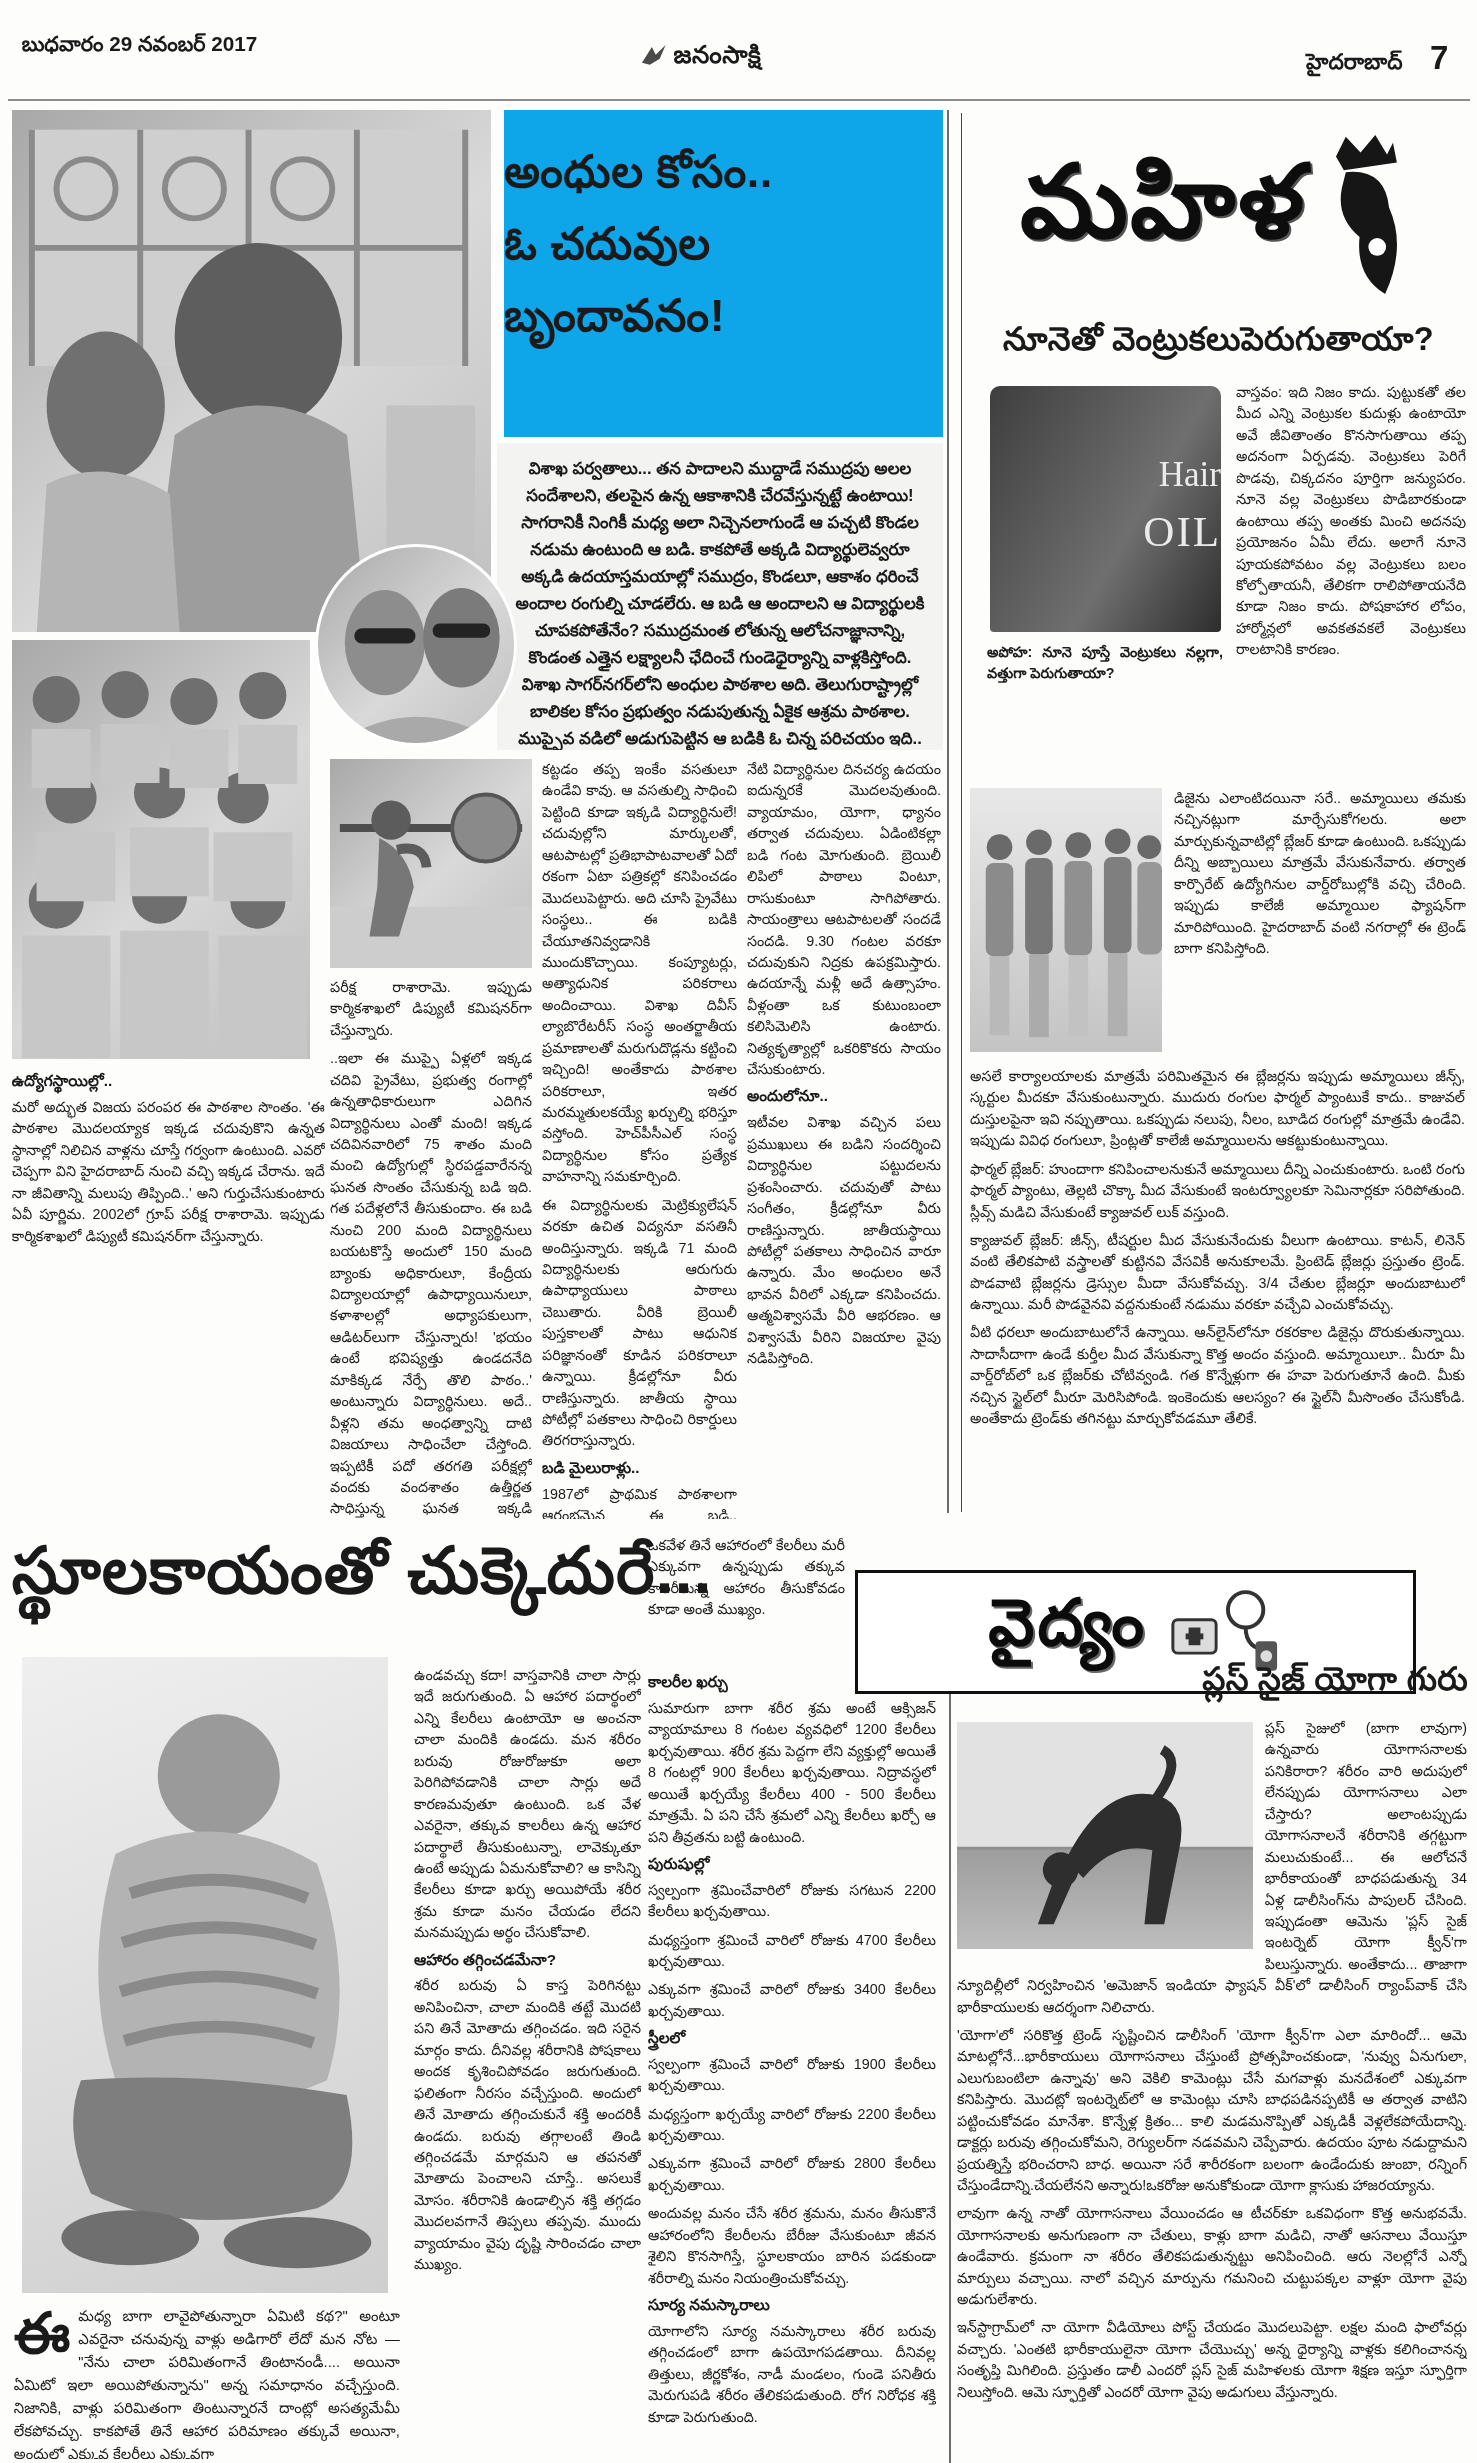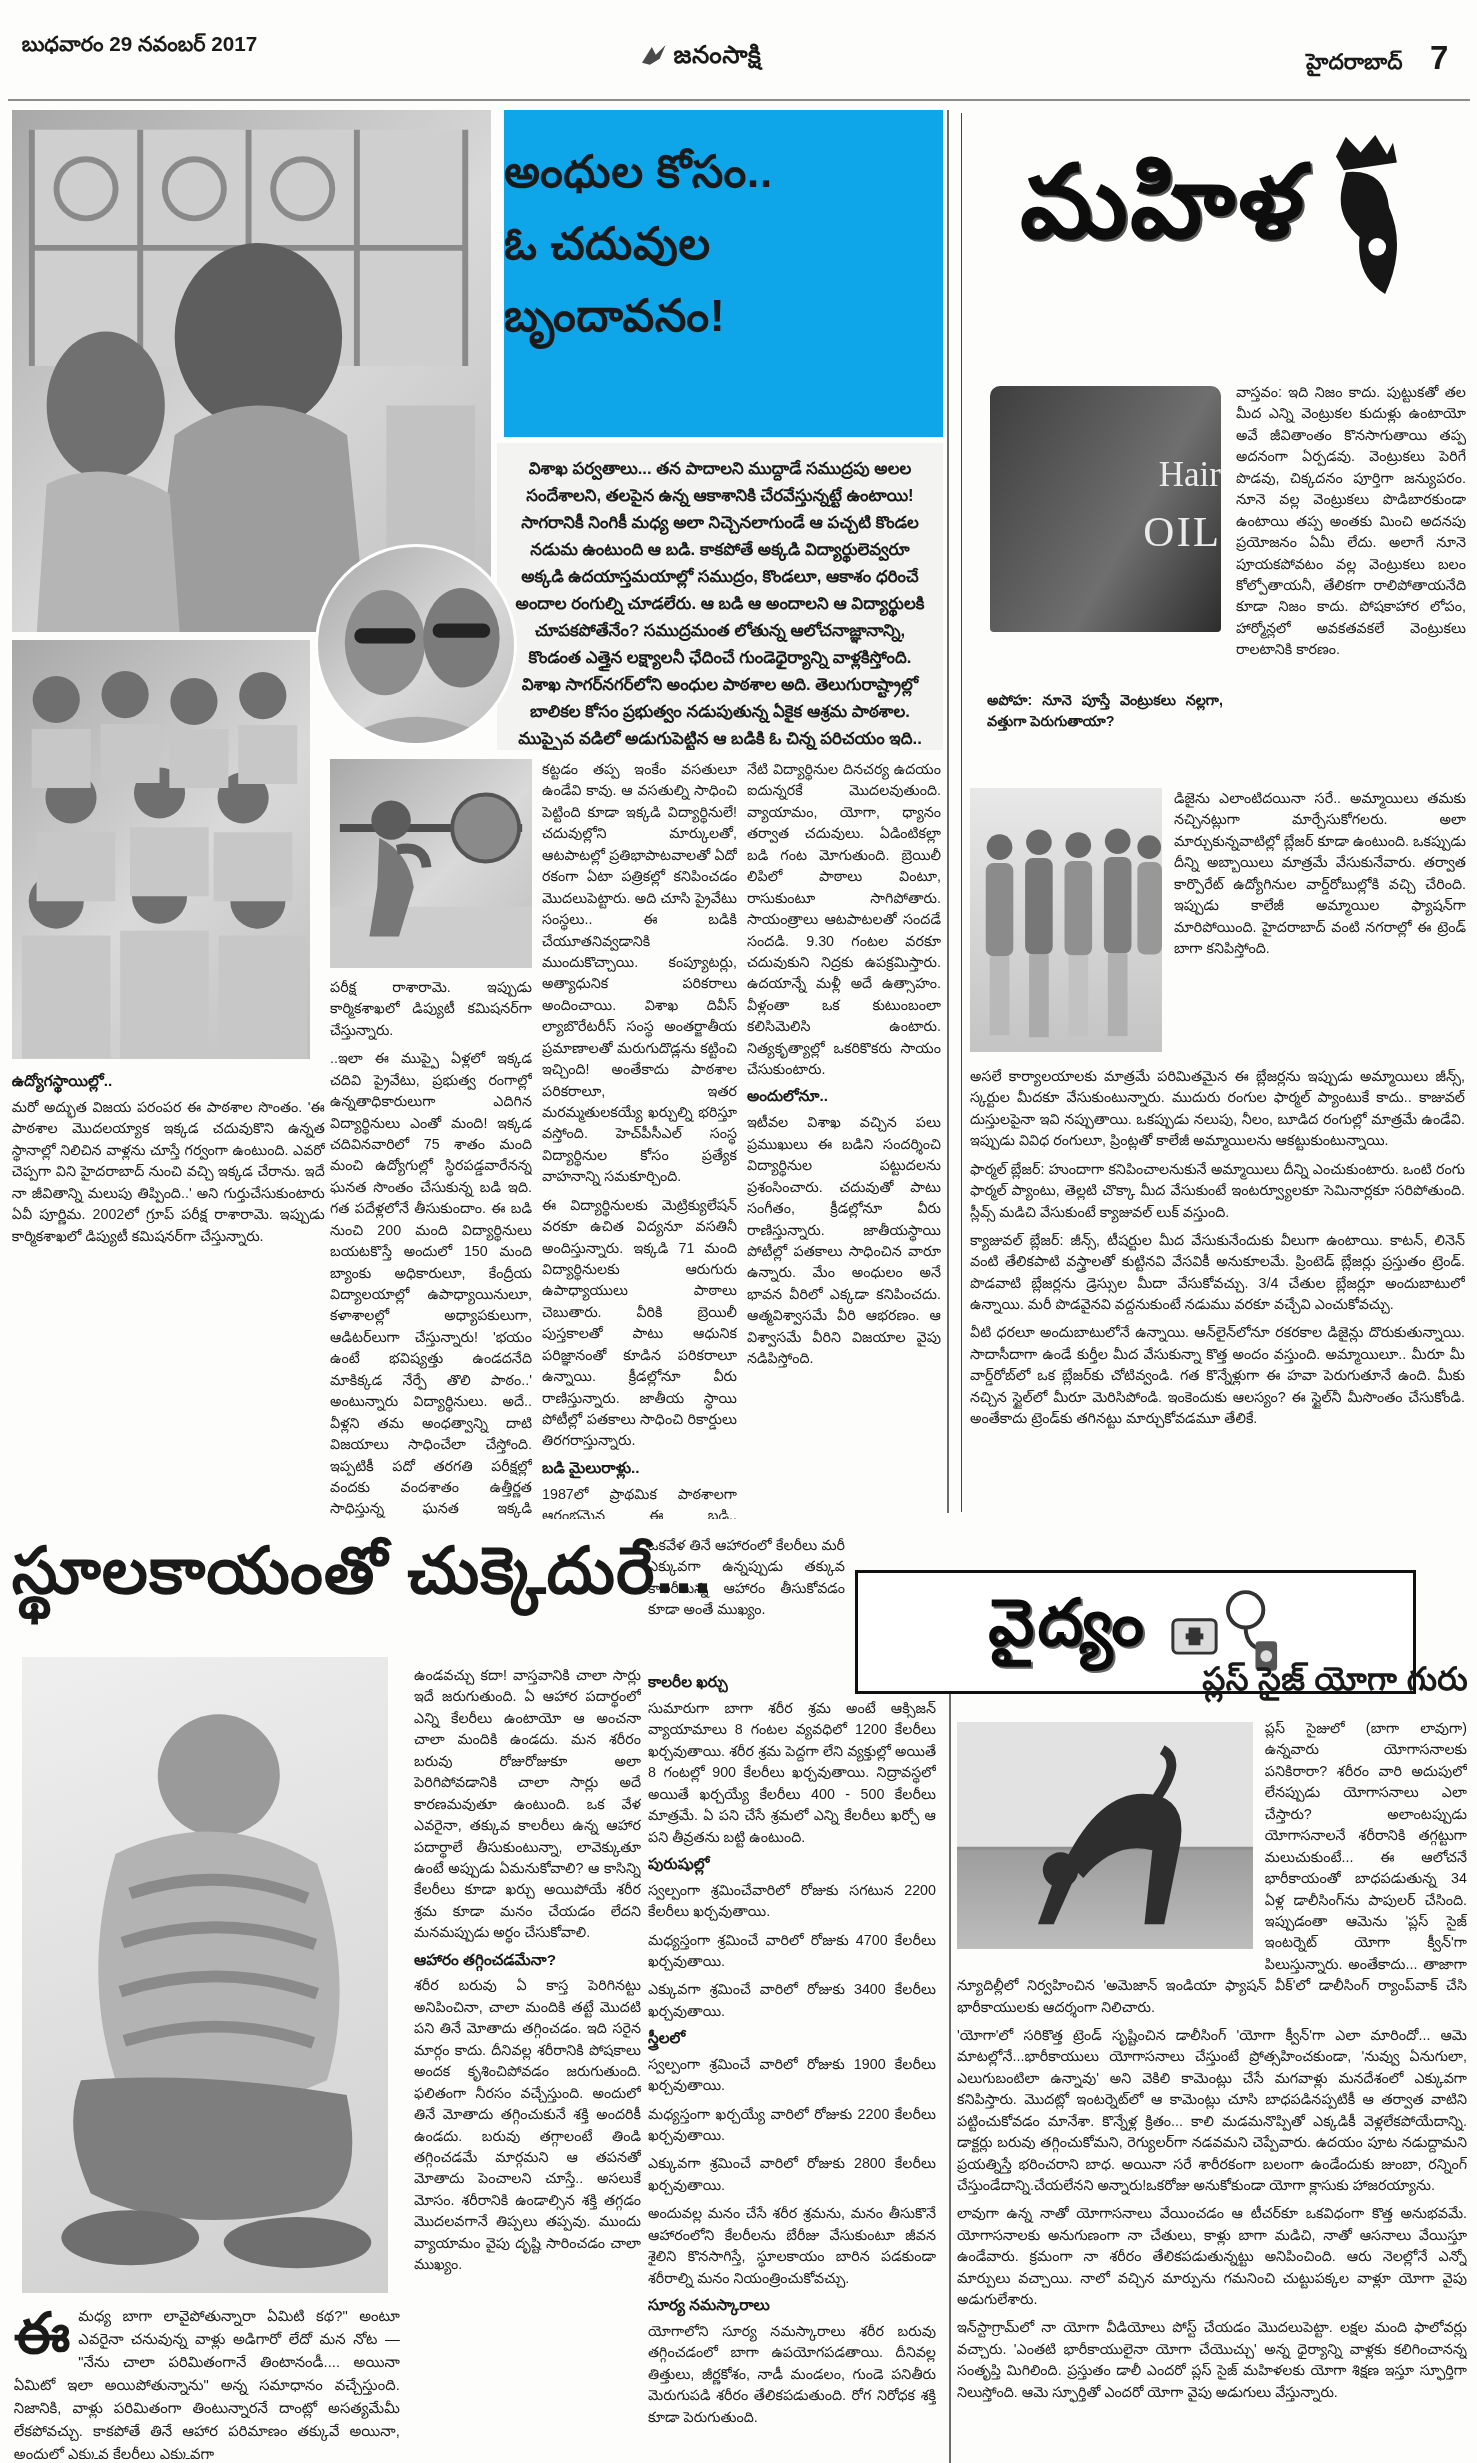--- a/index.html
+++ b/index.html
@@ -25,21 +25,21 @@
           text-align:right;color:#eaeaea;font-family:"Liberation Serif",serif;}
   .bottle .b1{font-size:35px;margin-top:69px;}
   .bottle .b2{font-size:43px;letter-spacing:2px;margin-top:11.8px;}
   .vaid-box{border:3px solid #101010;background:#fff;display:flex;align-items:center;
             justify-content:center;gap:17.7px;}
   .vaid-title{font-size:65px;font-weight:900;letter-spacing:3px;color:#0b0b0b;
               text-shadow:2px 2px 0 #666;}
   .obesity-hl{font-size:65px;font-weight:900;letter-spacing:1px;white-space:nowrap;overflow:hidden;}
   .dropcap{float:left;font-size:57px;font-weight:900;line-height:.85;padding:3.9px 7.9px 0 0;}
   .openquote{font-size:14.8px;line-height:1.55;text-align:justify;}
-  .myth{font-size:14.3px;line-height:1.5;font-weight:bold;text-align:justify;margin-top:48px;}
+  .myth{font-size:14.3px;line-height:1.5;font-weight:bold;text-align:justify;}
   .body-sm{font-size:14.3px;line-height:1.5;text-align:justify;overflow:hidden;}
   .floatimg{float:left;margin:3.9px 11.8px 5.9px 0;}
   .header-date{font-size:20.7px;font-weight:bold;}
   .logo-text{font-size:24.6px;font-weight:900;letter-spacing:0.5px;}
   .city{font-size:21.7px;font-weight:bold;}
   .pagenum{font-size:33px;font-weight:bold;}
 </style>
 </head>
 <body>
 
@@ -172,20 +172,21 @@
     <span class="mast-mahila">మహిళ</span>
     <span style="margin-left:9.9px;">
       <svg width="94" height="167" viewBox="0 0 95 170">
         <path d="M20 28 L30 8 L45 24 L60 6 L72 26 L78 14 L82 34 L28 42 Z" fill="#161616"></path>
         <path d="M30 44 Q70 40 74 80 Q92 120 70 168 Q40 150 44 110 Q20 90 26 60 Z" fill="#161616"></path>
         <circle cx="62" cy="120" r="9" fill="#fff"></circle>
       </svg>
     </span>
   </div>
 
+  <div class="abs sec-headline" style="left:970px;top:321px;width:497px;text-align:center;">నూనెతో వెంట్రుకలుపెరుగుతాయా?</div>
 
   <div class="abs bottle" style="left:990px;top:386px;width:231px;height:246px;">
     <div class="b1">Hair</div>
     <div class="b2">OIL</div>
   </div>
 
   <div class="abs body-sm" style="left:1236px;top:382px;width:230px;height:325px;">వాస్తవం: ఇది నిజం కాదు. పుట్టుకతో తల మీద ఎన్ని వెంట్రుకల కుదుళ్లు ఉంటాయో అవే జీవితాంతం కొనసాగుతాయి తప్ప అదనంగా ఏర్పడవు. వెంట్రుకలు పెరిగే పొడవు, చిక్కదనం పూర్తిగా జన్యుపరం. నూనె వల్ల వెంట్రుకలు పొడిబారకుండా ఉంటాయి తప్ప అంతకు మించి అదనపు ప్రయోజనం ఏమీ లేదు. అలాగే నూనె పూయకపోవటం వల్ల వెంట్రుకలు బలం కోల్పోతాయనీ, తేలికగా రాలిపోతాయనేది కూడా నిజం కాదు. పోషకాహార లోపం, హార్మోన్లలో అవకతవకలే వెంట్రుకలు రాలటానికి కారణం.</div>
 
   <div class="abs myth" style="left:987px;top:642px;width:236px;height:65px;overflow:hidden;">అపోహ: నూనె పూస్తే వెంట్రుకలు నల్లగా, వత్తుగా పెరుగుతాయా?</div>
 

